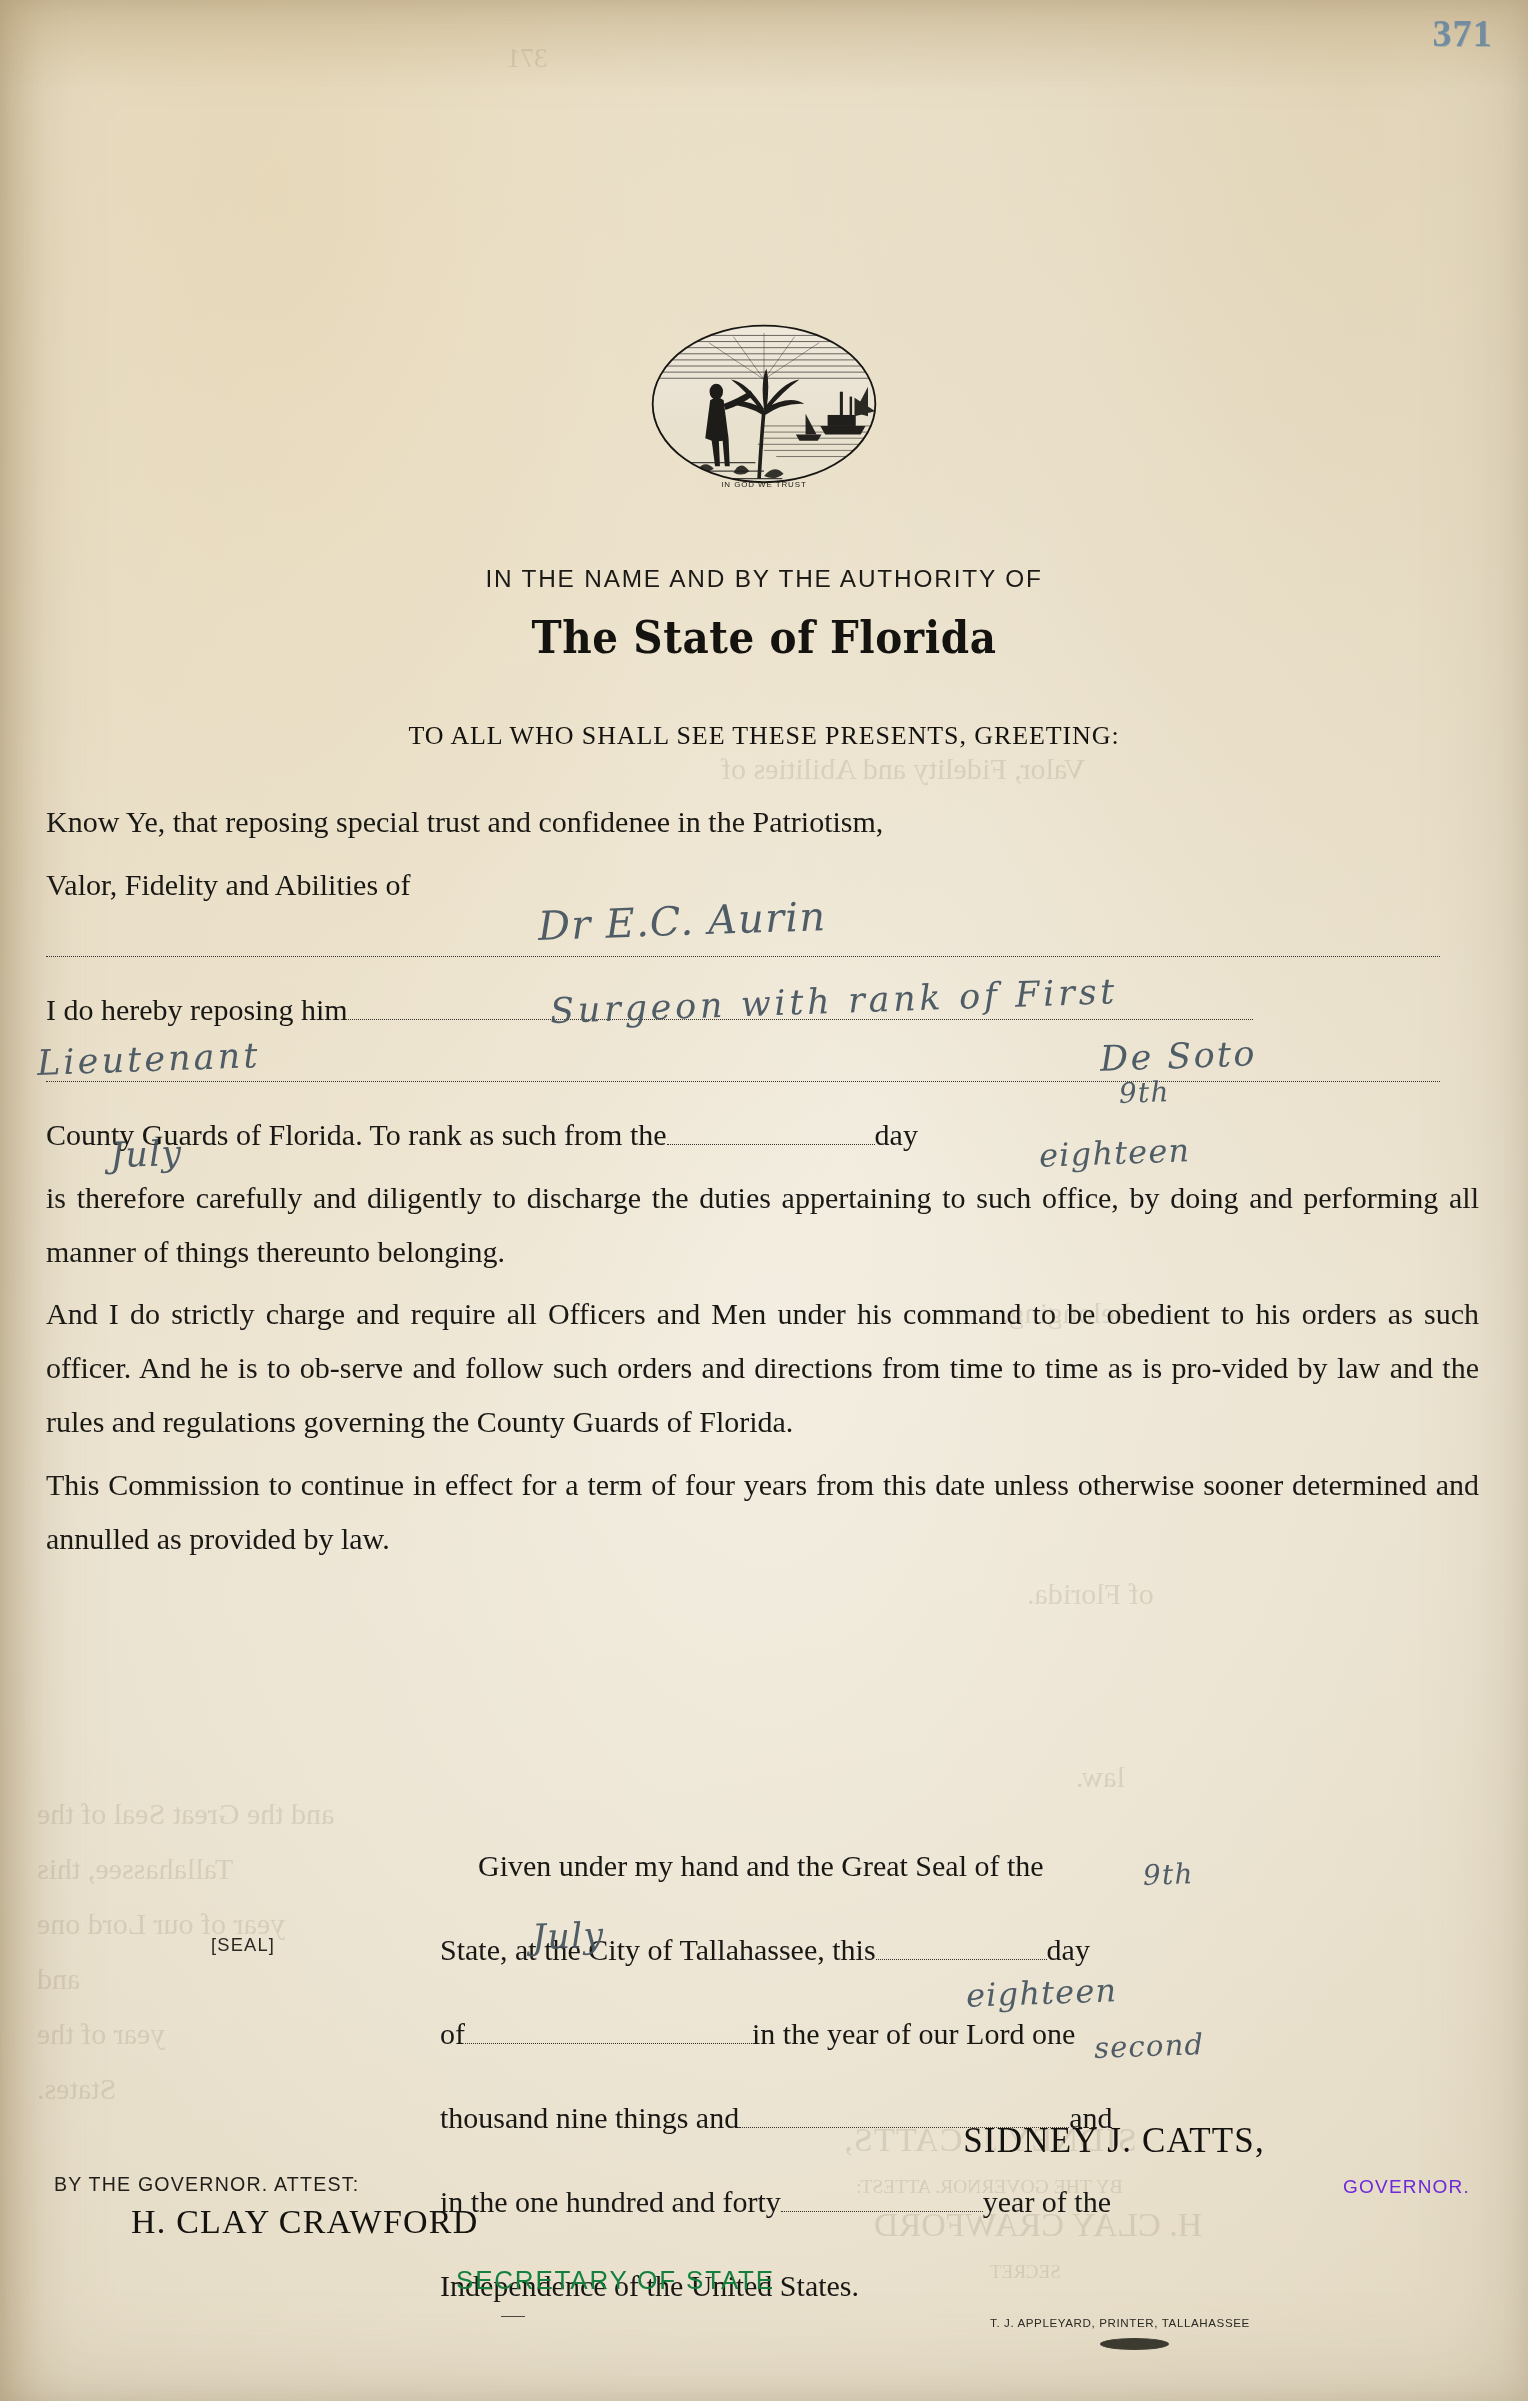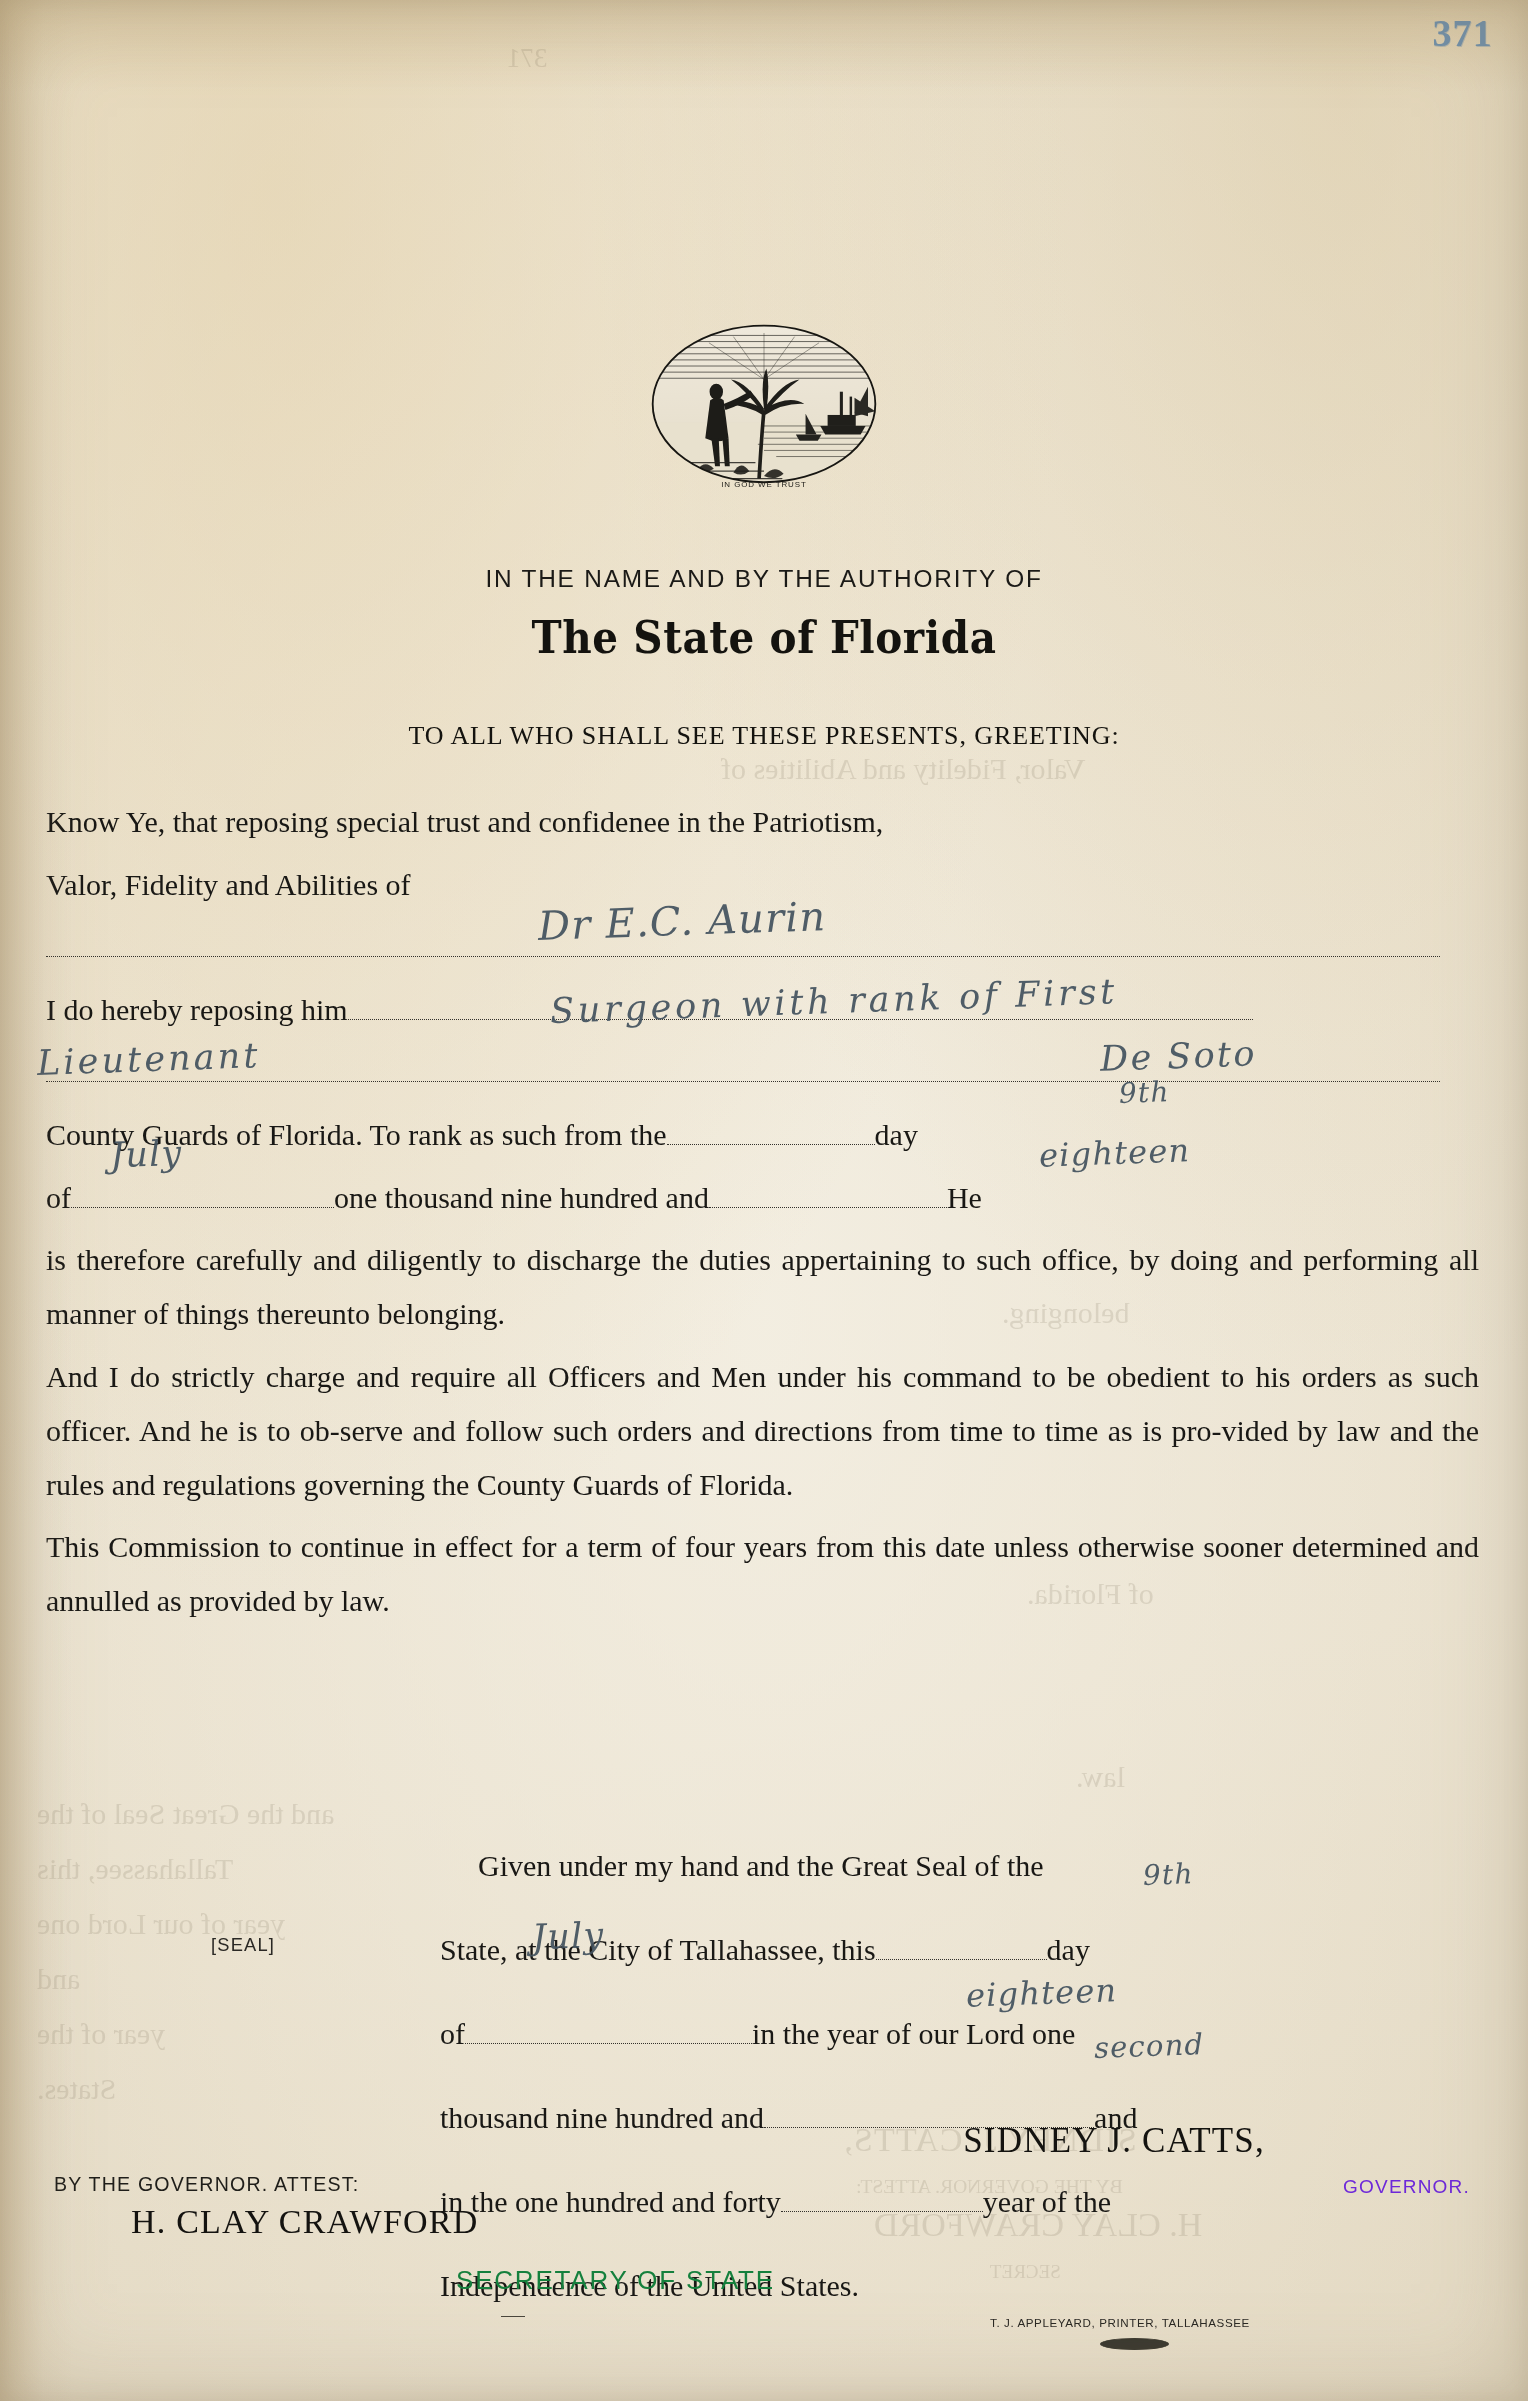--- a/index.html
+++ b/index.html
@@ -400,38 +400,35 @@
       </p>
       <p class="fillrow">
         <span class="indent">I do hereby reposing him</span><span class="dots" style="width:905px;"></span>
       </p>
       <p class="fillrow">
         <span class="dots" style="width:1394px;"></span>
       </p>
       <p class="fillrow">
         <span>County Guards of Florida.   To rank as such from the</span><span class="dots" style="width:208px;"></span><span>day</span>
       </p>
-      <p class="fillrow">
-        <span>of</span><span class="dots" style="width:263px;"></span><span>one thousand nine hundred and</span><span class="dots" style="width:238px;"></span><span>He</span>
-      </p>
       <p>is therefore carefully and diligently to discharge the duties appertaining to such office, by doing and performing all manner of things thereunto belonging.</p>
       <p class="indent">And I do strictly charge and require all Officers and Men under his command to be obedient to his orders as such officer.   And he is to ob-serve and follow such orders and directions from time to time as is pro-vided by law and the rules and regulations governing the County Guards of Florida.</p>
       <p class="indent">This Commission to continue in effect for a term of four years from this date unless otherwise sooner determined and annulled as provided by law.</p>
     </div>
 
     <div class="lower">
       <p class="indent"><span>Given under my hand and the Great Seal of the</span></p>
       <p class="fillrow">
         <span>State, at the City of Tallahassee, this</span><span class="dots" style="width:171px;"></span><span>day</span>
       </p>
       <p class="fillrow">
         <span>of</span><span class="dots" style="width:287px;"></span><span>in the year of our Lord one</span>
       </p>
       <p class="fillrow">
-        <span>thousand nine hundred and</span><span class="dots" style="width:330px;"></span><span>and</span>
+        <span>thousand nine things and</span><span class="dots" style="width:330px;"></span><span>and</span>
       </p>
       <p class="fillrow">
         <span>in the one hundred and forty</span><span class="dots" style="width:202px;"></span><span>year of the</span>
       </p>
       <p>Independence of the United States.</p>
     </div>
 
     <div class="seal-word">[SEAL]</div>
 
     <div class="hw" style="left:538px; top:898px; font-size:40px;">Dr E.C. Aurin</div>

